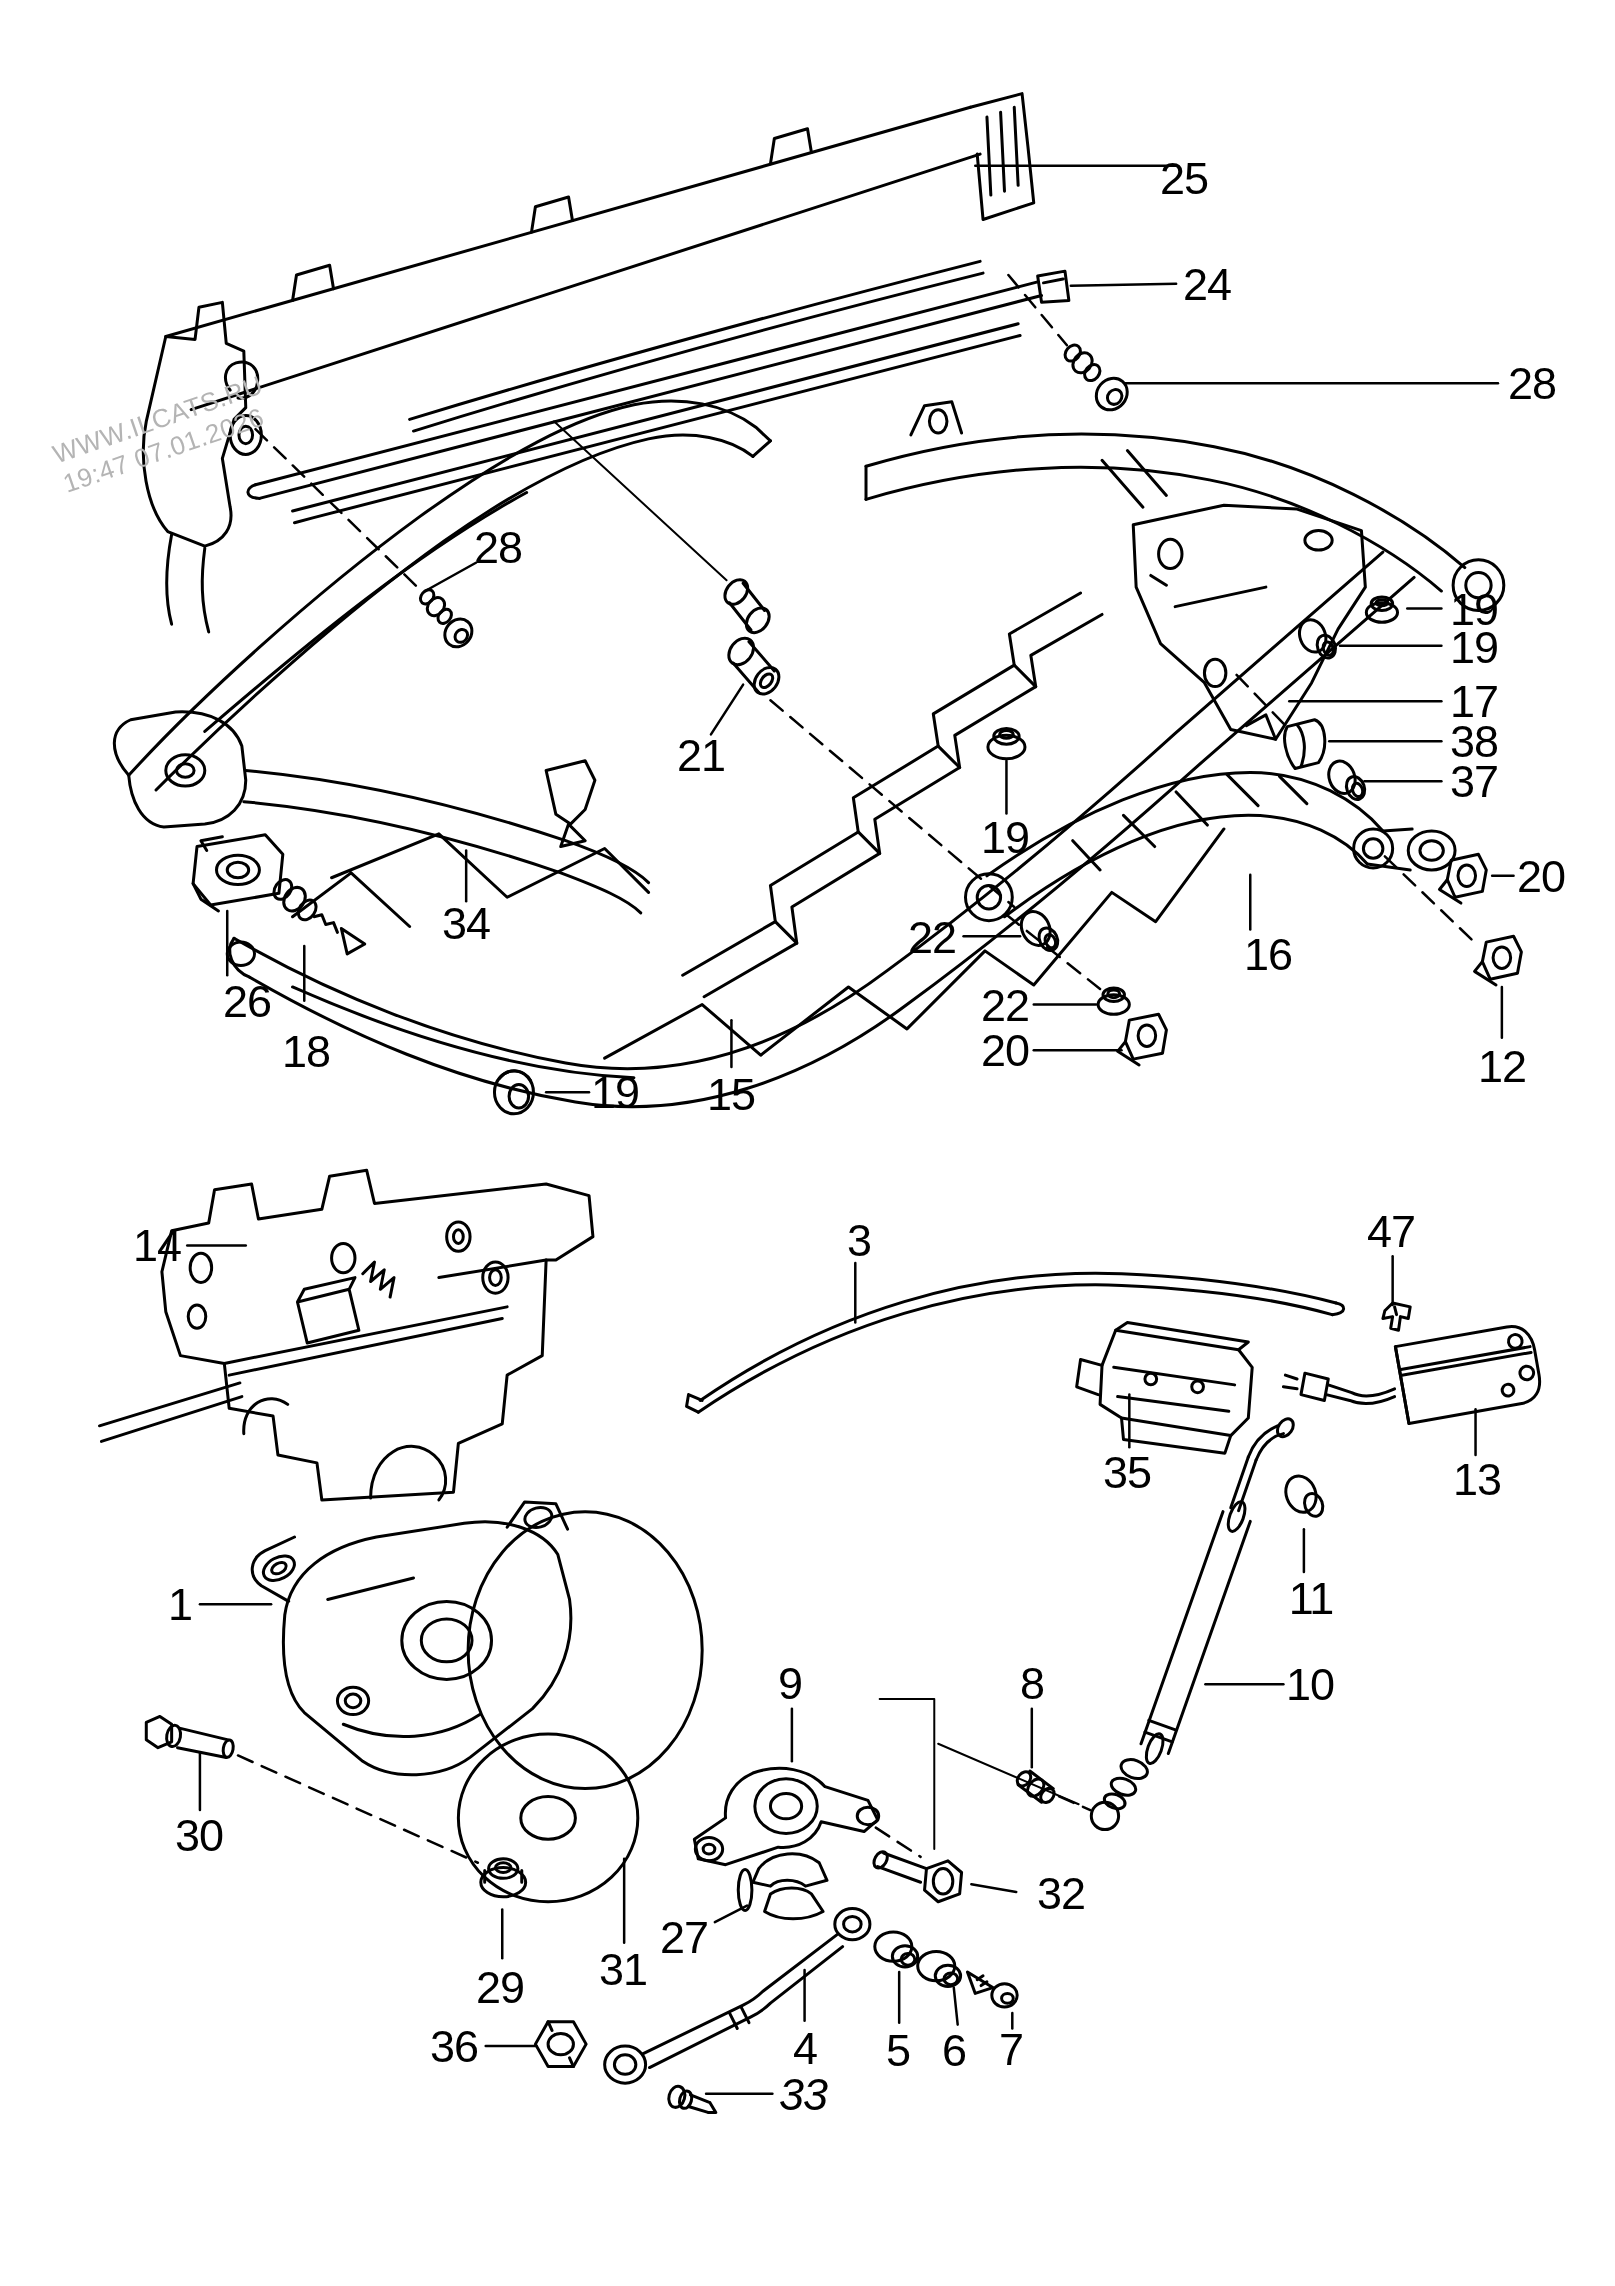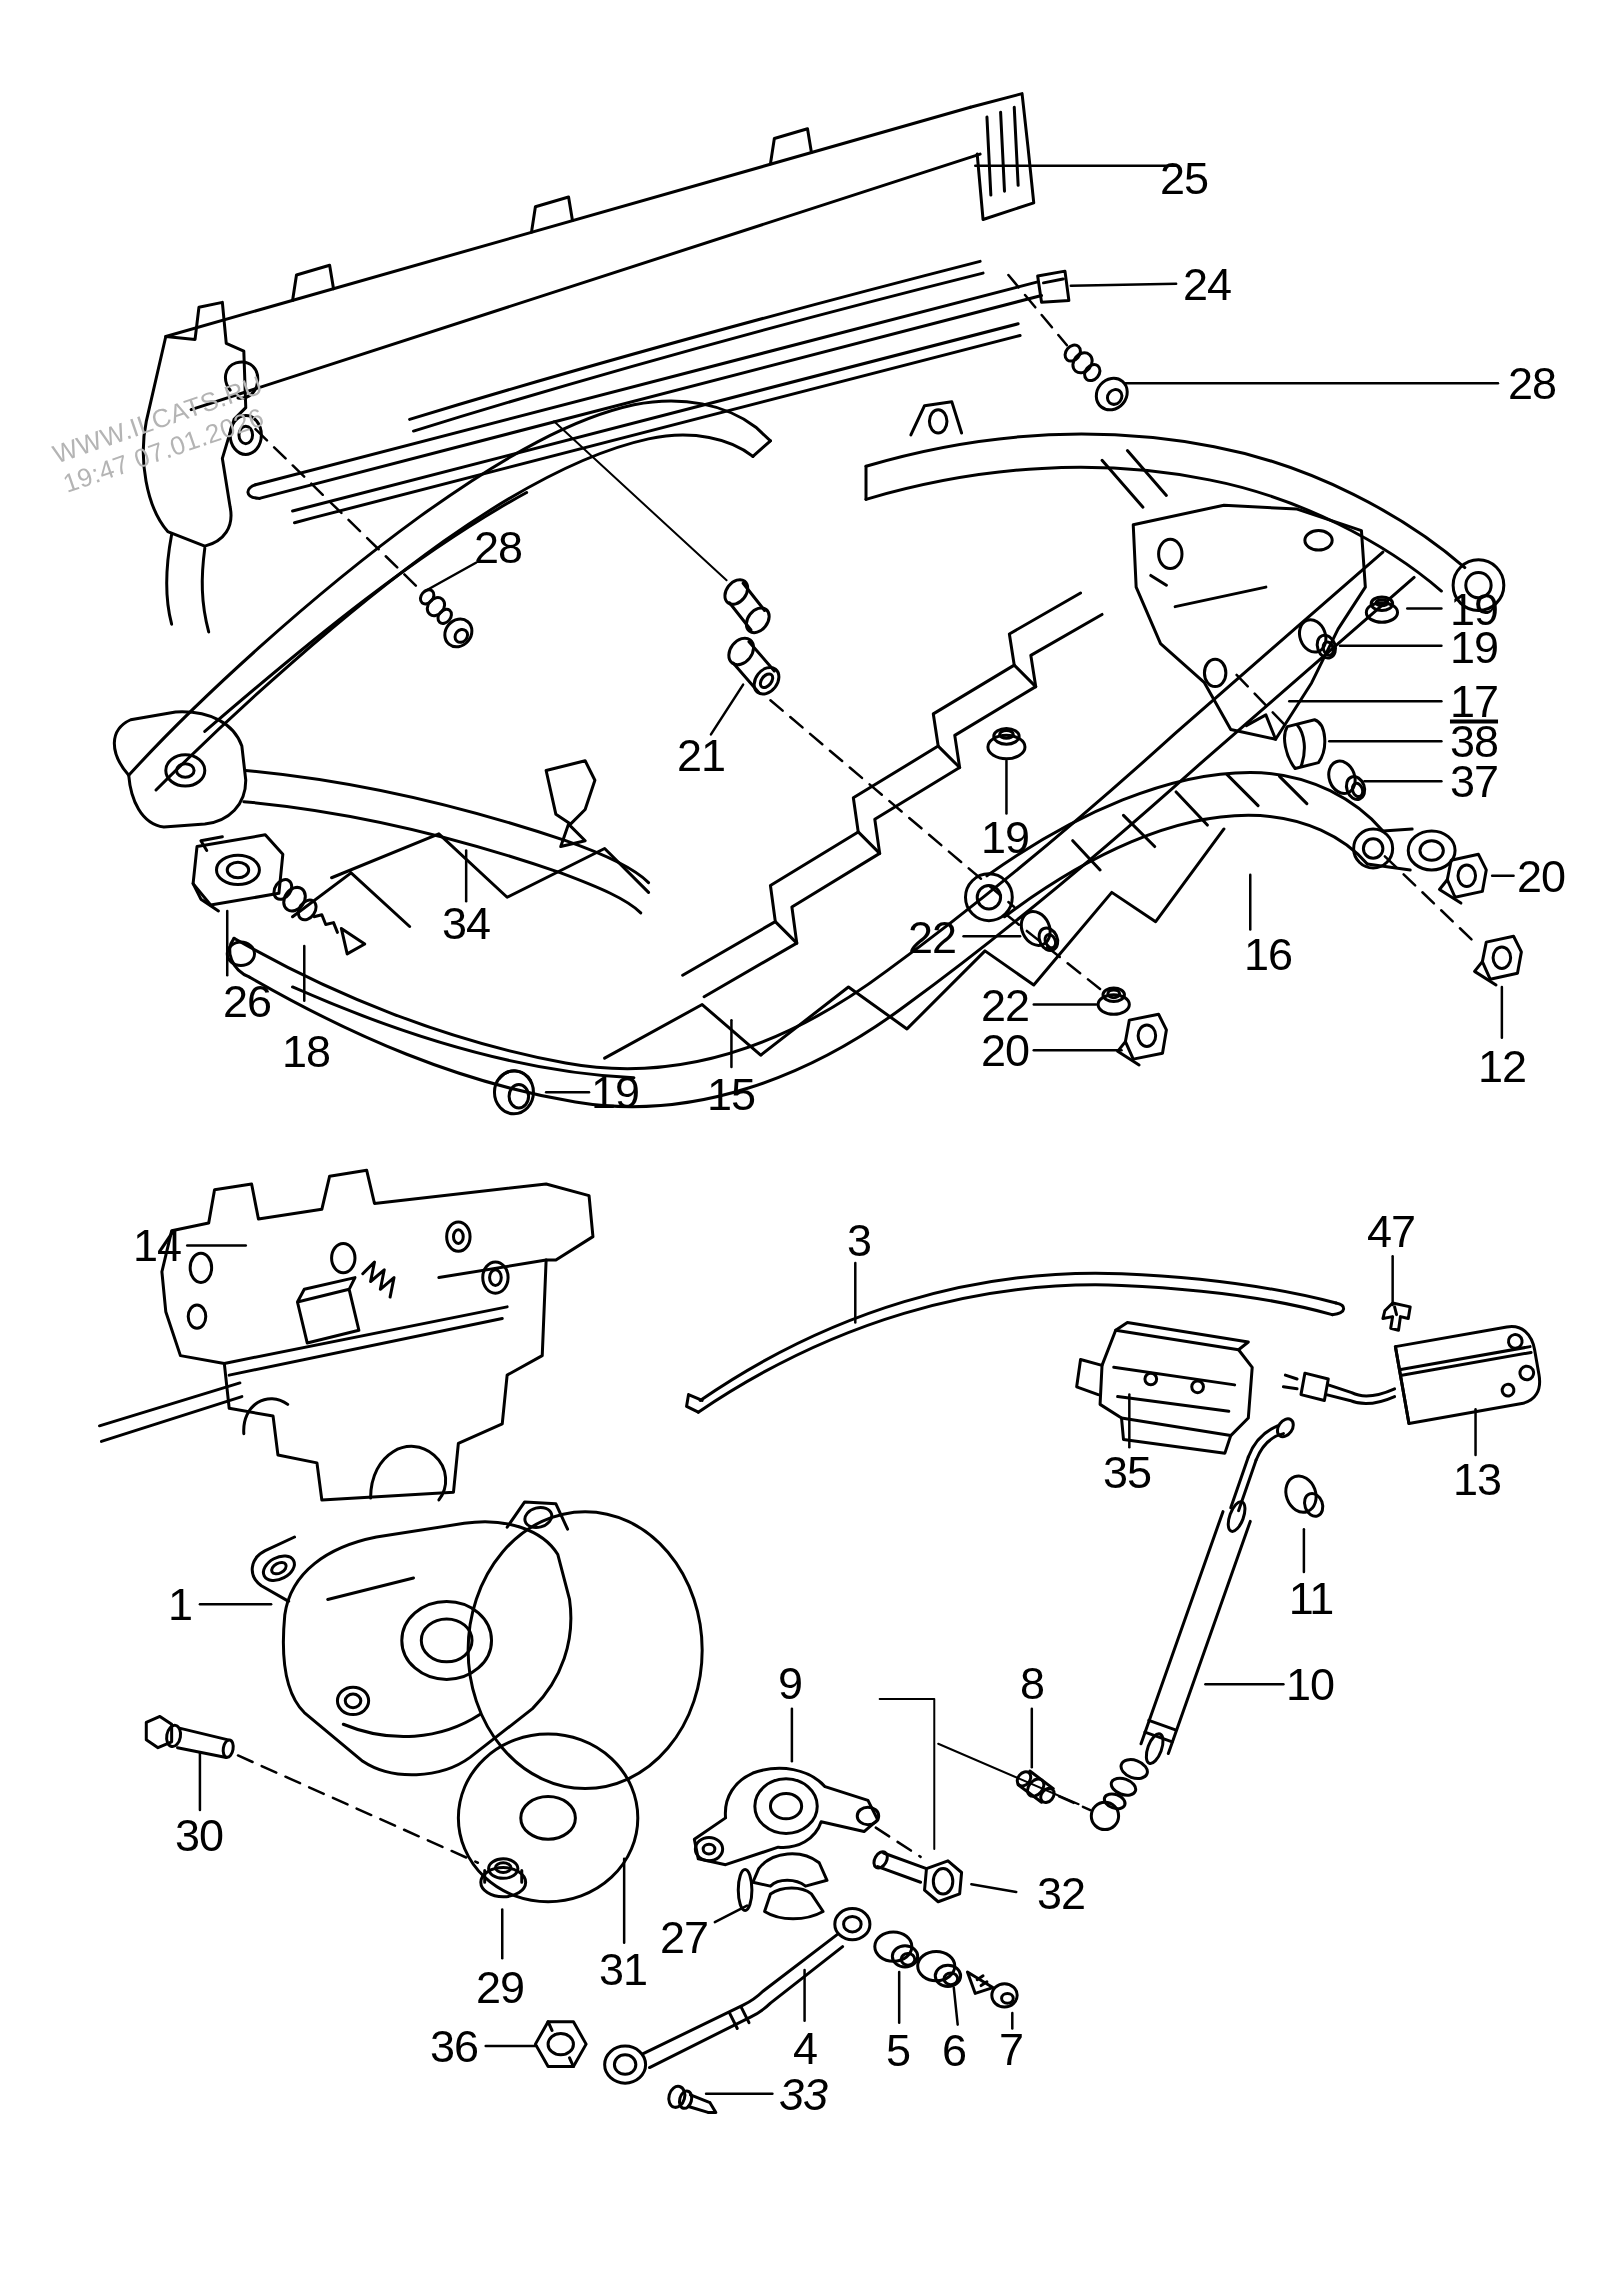--- a/index.html
+++ b/index.html
@@ -428,21 +428,21 @@
   </div>
 
   <div>
       <div class="callout" style="left: 1184px; top: 166px; margin-top: 12px;">25</div>
       <div class="callout" style="left: 1207px; top: 284px;">24</div>
       <div class="callout" style="left: 1532px; top: 383px;">28</div>
       <div class="callout" style="left: 498px; top: 547px;">28</div>
       <div class="callout" style="left: 701px; top: 755px;">21</div>
       <div class="callout" style="left: 1474px; top: 609px;">19</div>
       <div class="callout" style="left: 1474px; top: 647px;">19</div>
-      <div class="callout" style="left: 1474px; top: 701px; text-decoration: underline;">17</div>
+      <div class="callout" style="left: 1474px; top: 701px;">17</div>
       <div class="callout" style="left: 1474px; top: 741px;">38</div>
       <div class="callout" style="left: 1474px; top: 781px;">37</div>
       <div class="callout" style="left: 1541px; top: 876px;">20</div>
       <div class="callout" style="left: 1502px; top: 1066px;">12</div>
       <div class="callout" style="left: 1268px; top: 954px;">16</div>
       <div class="callout" style="left: 1005px; top: 837px;">19</div>
       <div class="callout" style="left: 932px; top: 937px;">22</div>
       <div class="callout" style="left: 1005px; top: 1005px;">22</div>
       <div class="callout" style="left: 1005px; top: 1050px;">20</div>
       <div class="callout" style="left: 466px; top: 923px;">34</div>

